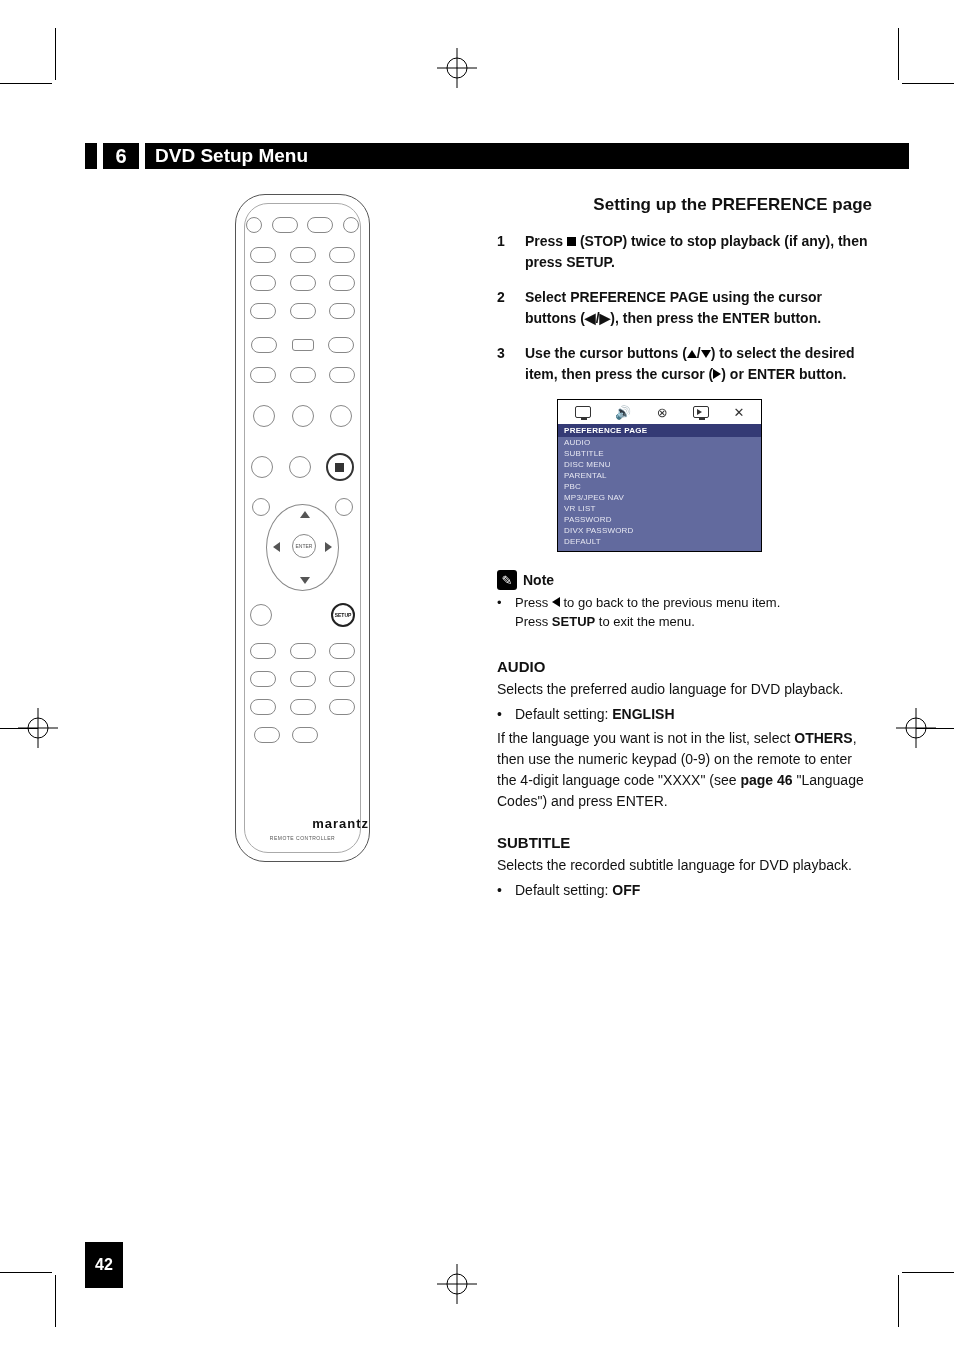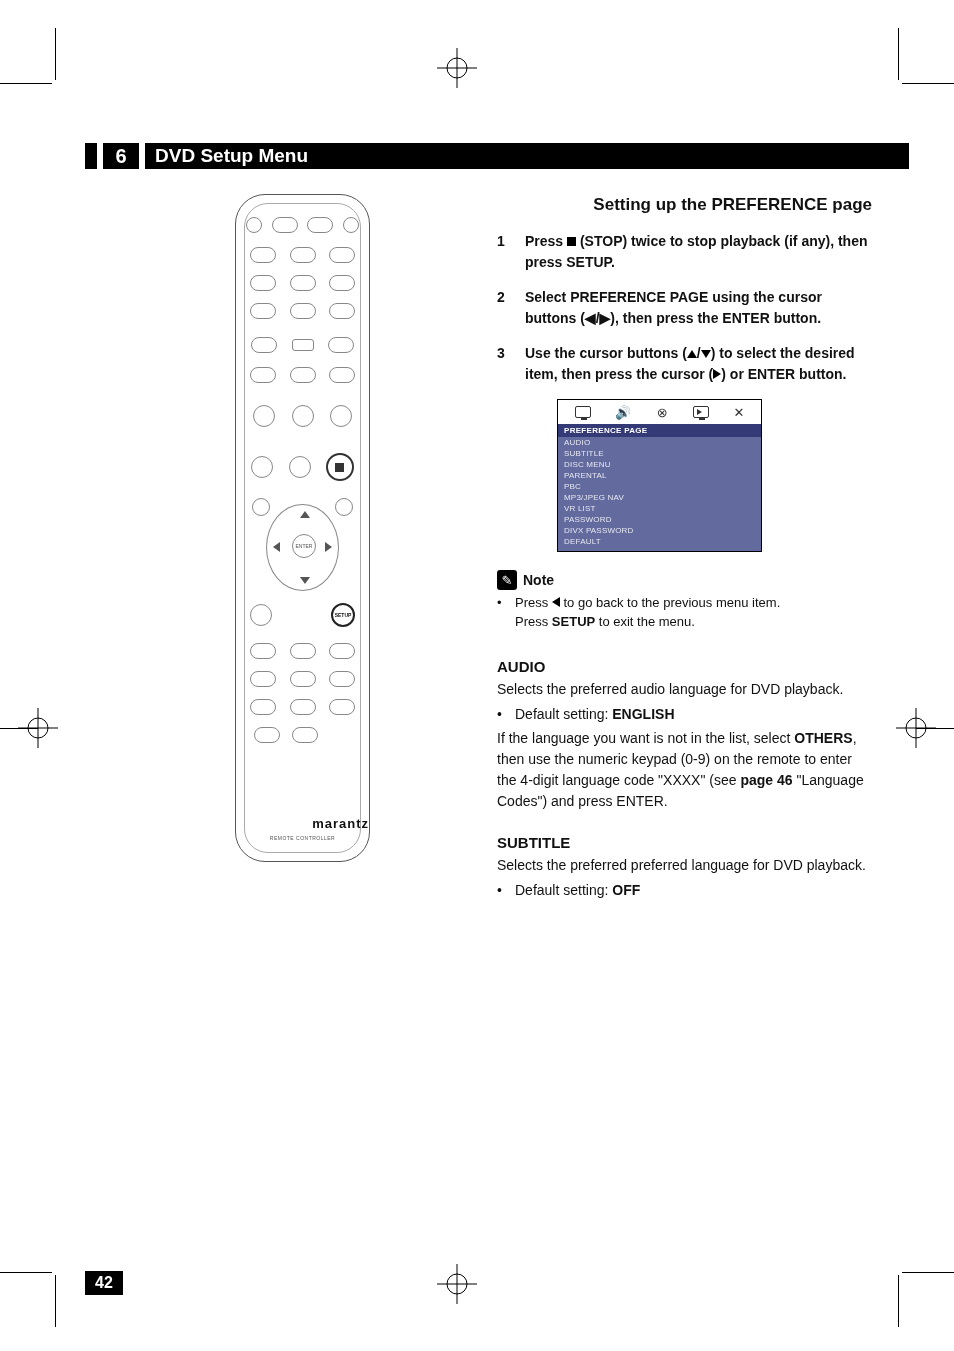--- a/index.html
+++ b/index.html
@@ -98,21 +98,21 @@
   .note-li .tx { flex: 1; }
 
   .sec { margin-top: 26px; }
   .h3 { font-size: 17px; font-weight: bold; line-height: 1.35; margin-bottom: 8px; }
   .para { font-size: 14px; line-height: 1.5; }
   .sub { margin-top: 22px; }
   .sub-h { font-size: 15px; font-weight: bold; margin-bottom: 4px; }
   .bullet { display: flex; font-size: 14px; margin: 6px 0; }
   .bullet .d { width: 18px; flex-shrink: 0; }
 
-  .pagenum { position: absolute; left: 85px; bottom: 56px; background: #000; color: #fff; font-weight: bold; font-size: 16px; padding: 3px 10px; }
+  .pagenum { position: absolute; left: 85px; bottom: 63px; background: #000; color: #fff; font-weight: bold; font-size: 16px; padding: 14px 10px; }
 </style>
 </head>
 <body>
 
 <div class="page">
 
   <div class="mark mark-h tl-h"></div>
   <div class="mark mark-v tl-v"></div>
   <div class="mark mark-h bl-h"></div>
   <div class="mark mark-v bl-v"></div>
@@ -300,21 +300,21 @@
         <div class="para">Selects the preferred audio language for DVD playback.</div>
         <div class="bullet">
             <div class="d">•</div>
             <div><span>Default setting: </span><b>ENGLISH</b></div>
           </div>
         <div class="para"><span>If the language you want is not in the list, select </span><b>OTHERS</b><span>, then use the numeric keypad (0-9) on the remote to enter the 4-digit language code "XXXX" (see </span><b>page 46</b><span> "Language Codes") and press ENTER.</span></div>
       </div>
 
       <div class="sub">
         <div class="sub-h">SUBTITLE</div>
-        <div class="para">Selects the preferred preferred language for DVD playback.</div>
+        <div class="para">Selects the recorded subtitle language for DVD playback.</div>
         <div class="bullet">
             <div class="d">•</div>
             <div><span>Default setting: </span><b>OFF</b></div>
           </div>
       </div>
     </div>
   </div>
 
   <div class="pagenum">42</div>
 </div>

